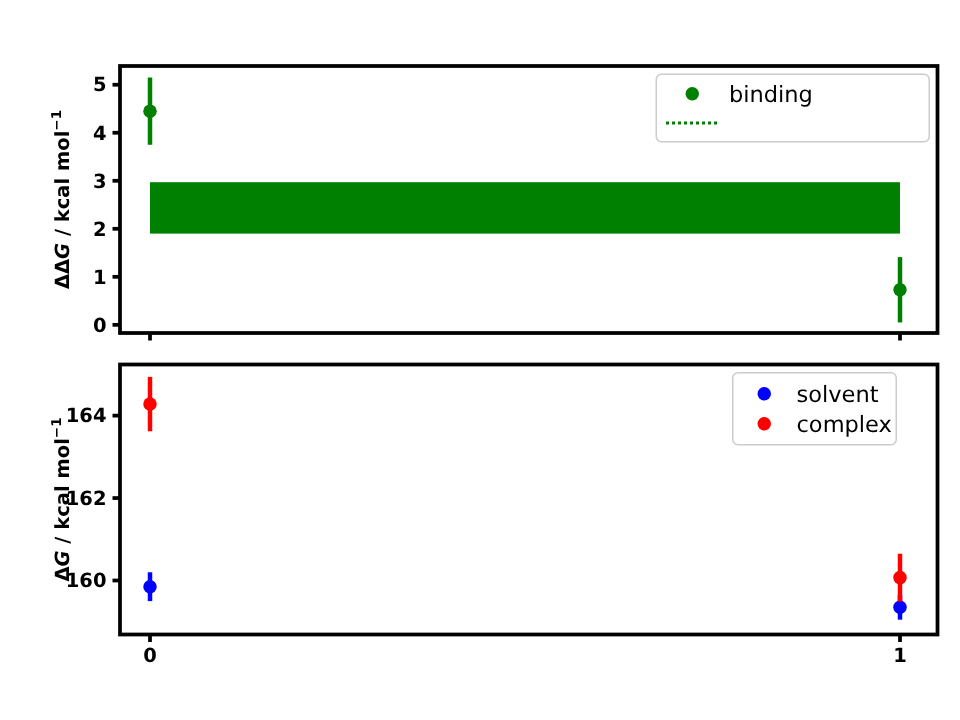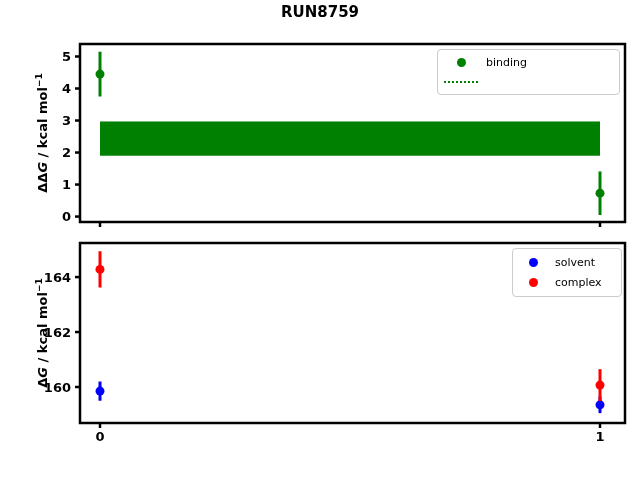--- a/index.html
+++ b/index.html
@@ -27,28 +27,27 @@
     position:absolute;background:#fff;border:1.5px solid #cccccc;border-radius:4px;
     display:flex;flex-direction:column;justify-content:center;
     padding:3px 6px;box-sizing:border-box;
   }
   .legend-row{display:flex;align-items:center;height:20px;}
   .handle{display:flex;align-items:center;justify-content:center;flex:0 0 auto;}
   .legend-1 .handle{width:34px;}
   .legend-2 .handle{width:28px;}
   .lmark-dot{width:9px;height:9px;border-radius:50%;}
   .lmark-dotted{width:34px;height:0;border-top:2px dotted #008000;}
-  .ltext{margin-left:8px;font-size:11px;font-weight:400;white-space:nowrap;}
+  .ltext{margin-left:8px;font-size:15px;font-weight:400;white-space:nowrap;}
 </style>
 </head>
 <body>
 
 <div id="figure">
 
-  <div class="fig-title">RUN8759</div>
 
   <svg id="plot" width="640" height="480">
       <rect x="100" y="121.47482014388488" width="500" height="34.255395683453244" fill="#008000"></rect>
       <line x1="100" y1="51.68345323741005" x2="100" y2="96.50359712230215" stroke="#008000" stroke-width="3"></line>
       <circle cx="100" cy="74.0935251798561" r="4.5" fill="#008000"></circle>
       <line x1="600" y1="171.41726618705036" x2="600" y2="214.9568345323741" stroke="#008000" stroke-width="3"></line>
       <circle cx="600" cy="193.18705035971226" r="4.5" fill="#008000"></circle>
       <rect x="80" y="44" width="545" height="178" fill="none" stroke="#000000" stroke-width="2.5"></rect>
       <line x1="75" y1="216.55755395683454" x2="80" y2="216.55755395683454" stroke="#000000" stroke-width="2.5"></line>
       <text x="71" y="221.05755395683454" text-anchor="end">0</text>
@@ -101,21 +100,21 @@
         </span>
       <span class="ltext">binding</span>
     </div>
     <div class="legend-row">
       <span class="handle">
           <span class="lmark-dotted" style="border-top-color: rgb(0, 128, 0);"></span>
         </span>
     </div>
   </div>
 
-  <div class="legend legend-2" style="left:512px;top:248px;width:110px;height:49px;">
+  <div class="legend legend-2" style="left:488px;top:248px;width:110px;height:49px;">
     <div class="legend-row">
       <span class="handle">
           <span class="lmark-dot" style="background: rgb(0, 0, 255);"></span>
         </span>
       <span class="ltext">solvent</span>
     </div>
     <div class="legend-row">
       <span class="handle">
           <span class="lmark-dot" style="background: rgb(255, 0, 0);"></span>
         </span>

